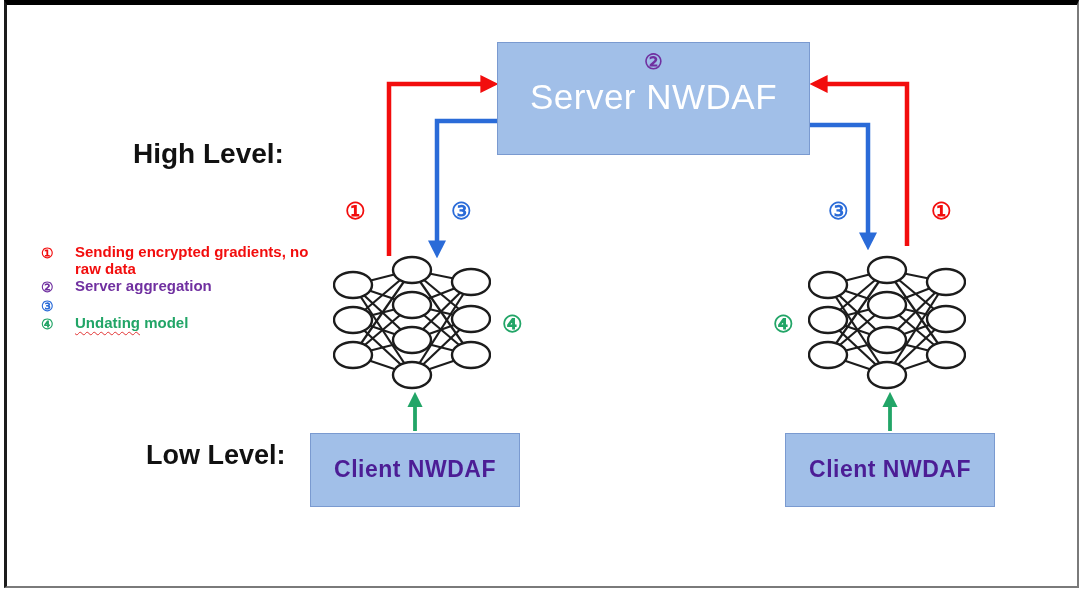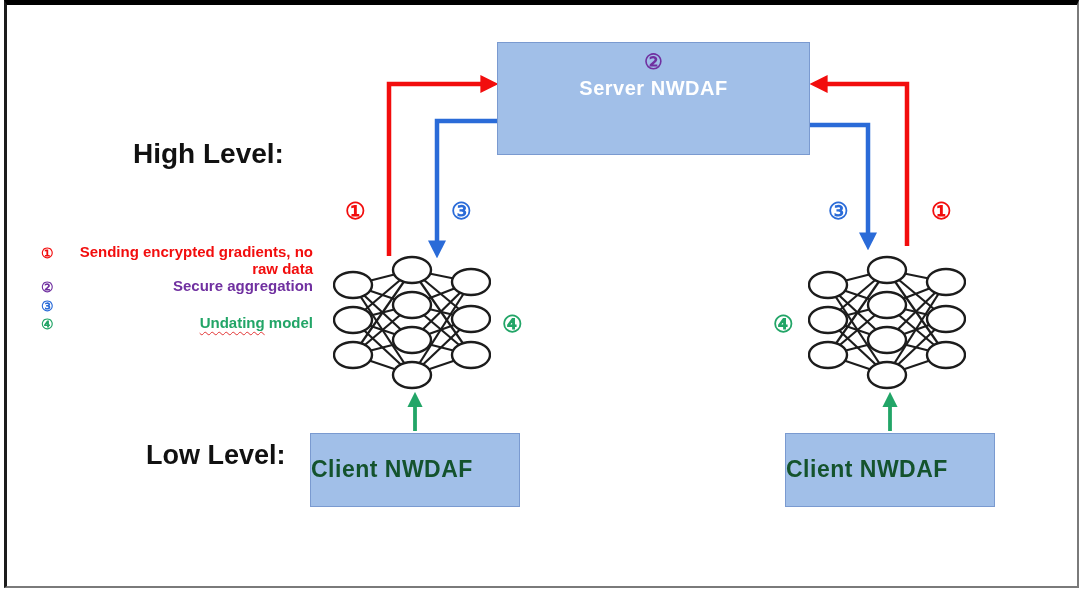--- a/index.html
+++ b/index.html
@@ -23,40 +23,40 @@
 
   .box {
     position:absolute; box-sizing:border-box;
     background:#A1BFE8; border:1.5px solid #7A9AD0;
   }
   .server-box { left:497px; top:42px; width:313px; height:113px; }
   .client-box { left:310px; top:433px; width:210px; height:74px; }
   .client-box.right { left:785px; }
 
   .box-badge { text-align:center; margin-top:7px; font-size:21px; font-weight:bold; line-height:24px; }
-  .server-title { text-align:center; color:#ffffff; font-weight:bold; font-size:20px; letter-spacing:0.5px; margin-top:3px; }
-  .client-title { color:#14532d; font-weight:bold; font-size:23px; letter-spacing:0.5px; line-height:70px; }
+  .server-title { text-align:center; color:#ffffff; font-weight:normal; font-size:35px; letter-spacing:0.5px; margin-top:3px; }
+  .client-title { text-align:center; color:#4c1d95; font-weight:bold; font-size:23px; letter-spacing:0.5px; line-height:70px; }
 
   .level-label { position:absolute; font-weight:bold; color:#111111; white-space:nowrap; }
   .level-label.high { left:133px; top:138px; font-size:28px; }
   .level-label.low  { left:146px; top:440px; font-size:27px; }
 
   .flow-num { position:absolute; font-weight:bold; font-size:23px; line-height:24px; }
 
   .c-red    { color:#F20D0D; }
   .c-blue   { color:#2A6BD8; }
   .c-green  { color:#22A567; }
   .c-purple { color:#7030A0; }
 
   .nn { position:absolute; }
 
   .legend { position:absolute; left:41px; top:244px; width:272px; }
   .legend-row { display:flex; align-items:flex-start; font-weight:bold; font-size:15px; line-height:16.5px; margin-bottom:1px; }
   .lnum { flex:0 0 34px; font-size:14px; padding-top:1px; }
-  .ltext { flex:1;text-align:right; }
+  .ltext { flex:1; }
   .misspell {
     text-decoration-line:underline;
     text-decoration-style:wavy;
     text-decoration-color:#e23333;
     text-decoration-thickness:1px;
     text-underline-offset:3px;
   }
 </style>
 </head>
 <body>
@@ -186,21 +186,21 @@
   <span class="flow-num c-green" style="left:502px; top:312px;">④</span>
   <span class="flow-num c-green" style="left:773px; top:312px;">④</span>
 
   <div class="legend">
     <div class="legend-row c-red">
       <span class="lnum">①</span>
       <span class="ltext">Sending encrypted gradients, no raw data</span>
     </div>
     <div class="legend-row c-purple">
       <span class="lnum">②</span>
-      <span class="ltext">Secure aggregation</span>
+      <span class="ltext">Server aggregation</span>
     </div>
     <div class="legend-row c-blue">
       <span class="lnum">③</span>
     </div>
     <div class="legend-row c-green">
       <span class="lnum">④</span>
       <span class="ltext"><span class="misspell">Undating</span> <span>model</span></span>
     </div>
   </div>
 

